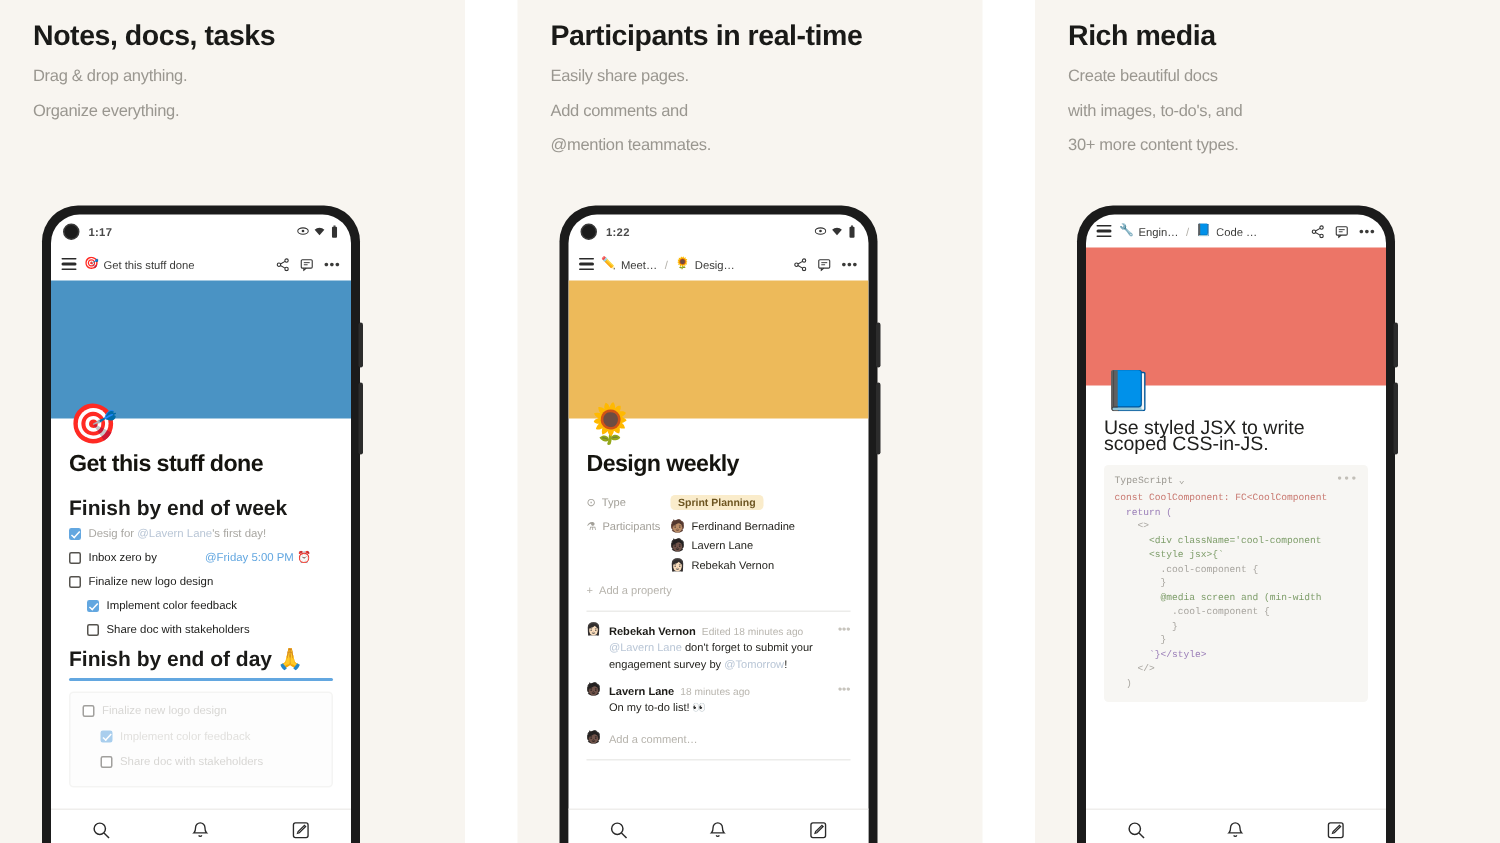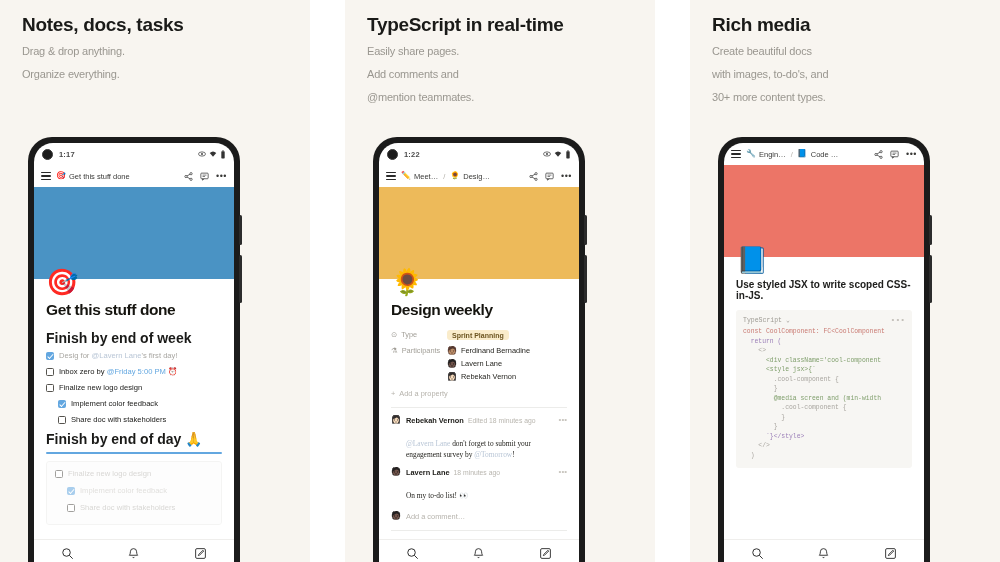--- a/index.html
+++ b/index.html
@@ -129,21 +129,21 @@
     flex: 0 0 auto; margin-top: 0.5px; background: #fff;
   }
   .cbox.on { background: #63a7e0; border-color: #63a7e0; position: relative; }
   .cbox.on:after {
     content: ""; position: absolute; left: 2.4px; top: 0.6px;
     width: 2.4px; height: 4.6px; border: solid #fff;
     border-width: 0 1.2px 1.2px 0; transform: rotate(42deg);
   }
   .todo.done .txt { color: #a9a7a2; }
   .mention { color: #b9c6d6; }
-  .datechip { color: #63a7e0; }
+  .datechip { color: #63a7e0; margin-left: 30px; }
 
   .dropline { height: 2px; background: #63a7e0; border-radius: 2px; margin: 4px 0 7px 0; }
   .ghost {
     border: 1px solid #ececea; border-radius: 3px;
     padding: 7px 8px 4px 8px; background: #fdfdfd;
     opacity: .55;
   }
   .ghost .todo { margin-bottom: 8px; }
 
   
@@ -161,26 +161,26 @@
   .av { font-size: 8px; line-height: 1; }
   .addprop { font-size: 7.4px; color: #b6b3ac; display: flex; align-items: center; gap: 4px; margin-top: 8px; }
   .divider { height: 1px; background: #ececea; margin: 9px 0 8px 0; }
 
   
   .comment { display: flex; gap: 5px; margin-bottom: 8px; position: relative; }
   .cmt-body { flex: 1; min-width: 0; }
   .cmt-head { display: flex; align-items: baseline; gap: 4px; }
   .cmt-name { font-size: 7.4px; font-weight: bold; color: #1c1b17; }
   .cmt-time { font-size: 6.8px; color: #b9b6af; }
-  .cmt-text { font-size: 7.4px; color: #25241f; line-height: 10.5px; margin-top: 14px; font-family: Liberation Serif, serif; }
+  .cmt-text { font-size: 7.4px; color: #25241f; line-height: 10.5px; margin-top: 2px; }
   .cmt-dots { color: #c7c4bd; font-size: 8px; line-height: 1; }
   .addcomment { font-size: 7.4px; color: #b6b3ac; display: flex; align-items: center; gap: 5px; margin-top: 10px; }
 
   
-  .para { font-size: 10px; color: #20201e; line-height: 11px; margin-bottom: 9px; font-weight: bold; }
+  .para { font-size: 13px; color: #20201e; line-height: 11px; margin-bottom: 9px; }
   .codeblock {
     background: #f7f6f3; border-radius: 3px;
     padding: 6px 7px 8px 7px; position: relative;
     font-family: "Liberation Mono", monospace;
     overflow: hidden;
   }
   .code-top { display: flex; align-items: center; margin-bottom: 3px; }
   .lang { font-size: 6.5px; color: #9d9a93; }
   .code-dots { margin-left: auto; color: #c2bfb8; font-size: 8px; line-height: 1; }
   .code-line { font-size: 6.4px; line-height: 9.5px; white-space: pre; color: #b5b2ab; }
@@ -328,21 +328,21 @@
         </div>
 
       </div>
     </div>
   </div>
 
   <div class="gutter"></div>
 
   <div class="panel">
     <div class="headline">
-      <h2>TypeScript in real-time</h2>
+      <h2>Participants in real-time</h2>
       <p style="white-space:pre-line">Easily share pages.
 Add comments and
 @mention teammates.</p>
     </div>
 
     <div class="phone">
       <div class="btn-power"></div>
       <div class="btn-vol"></div>
       <div class="screen">
 

